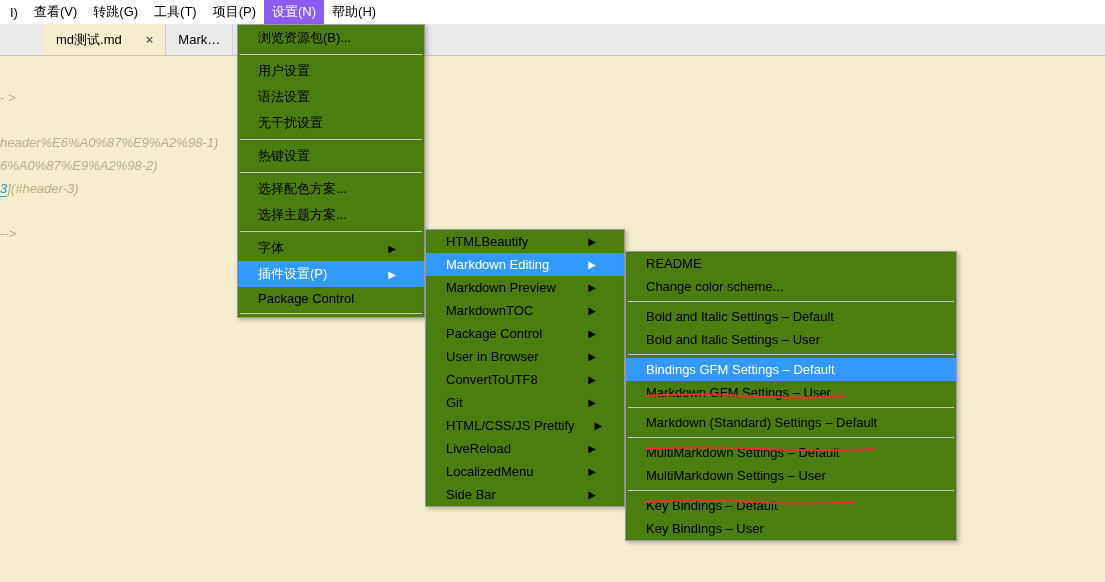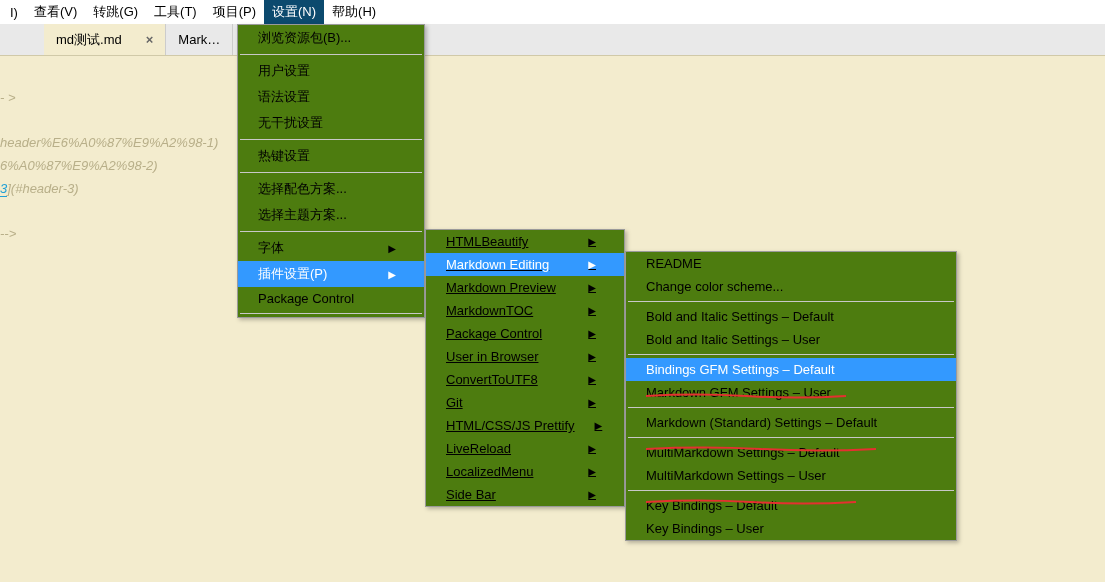--- a/index.html
+++ b/index.html
@@ -1,32 +1,32 @@
 <!DOCTYPE html>
 <html><head>
 <meta charset="utf-8">
 <style>
   * { box-sizing: border-box; margin: 0; padding: 0; font-family: "Microsoft YaHei", Arial, sans-serif; font-size: 13px; }
   body { width: 1105px; height: 582px; background: #f3ecce; overflow: hidden; position: relative; }
   .menubar { display: flex; background: #fff; height: 24px; align-items: center; padding-left: 2px; }
   .menubar-item { padding: 3px 8px; cursor: default; }
-  .menubar-item.active { background: #0c4a6e; color: #fff; }
+  .menubar-item.active { background: #8b5cf6; color: #fff; }
   .tabbar { display: flex; background: #e9e9e9; height: 32px; align-items: stretch; border-bottom: 1px solid #d0c9a8; padding-left: 44px; }
   .tab { display: flex; align-items: center; padding: 0 12px; border-right: 1px solid #ccc; background: #e9e9e9; }
   .tab.active { background: #f3ecce; }
   .tab-close { margin-left: 24px; font-weight: bold; color: #666; }
   .editor { padding: 8px 0; font-family: Consolas, monospace; color: #b8af89; font-size: 14px; line-height: 22px; white-space: pre; font-style: italic; }
   .editor .link { color: #22a0d6; border-bottom: 1px solid #22a0d6; }
   .dropdown { position: absolute; background: #4d7c0f; border: 1px solid #9a9a9a; box-shadow: 2px 2px 4px rgba(0,0,0,0.25); }
   .d-item { padding: 4px 28px 4px 20px; cursor: default; white-space: nowrap; display: flex; justify-content: space-between; align-items: center; min-width: 180px; }
   .d-item.hi { background: #3399ff; color: #fff; }
   .d-sep { height: 1px; background: #c8c8c8; margin: 3px 2px; }
   .d-arrow { margin-left: 20px; font-size: 10px; }
   .menu1 { top: 24px; left: 237px; width: 188px; }
-  .menu2 { top: 229px; left: 425px; width: 200px; text-decoration: underline; }
+  .menu2 { top: 229px; left: 425px; width: 200px; }
   .menu3 { top: 251px; left: 625px; width: 332px; }
   .underline-red { position: absolute; height: 6px; pointer-events: none; }
   .underline-red svg { width: 100%; height: 100%; display: block; }
 </style>
 </head>
 <body>
 
 <div class="menubar" id="menubar">
     <div class="menubar-item">I)</div>
     <div class="menubar-item">查看(V)</div>

